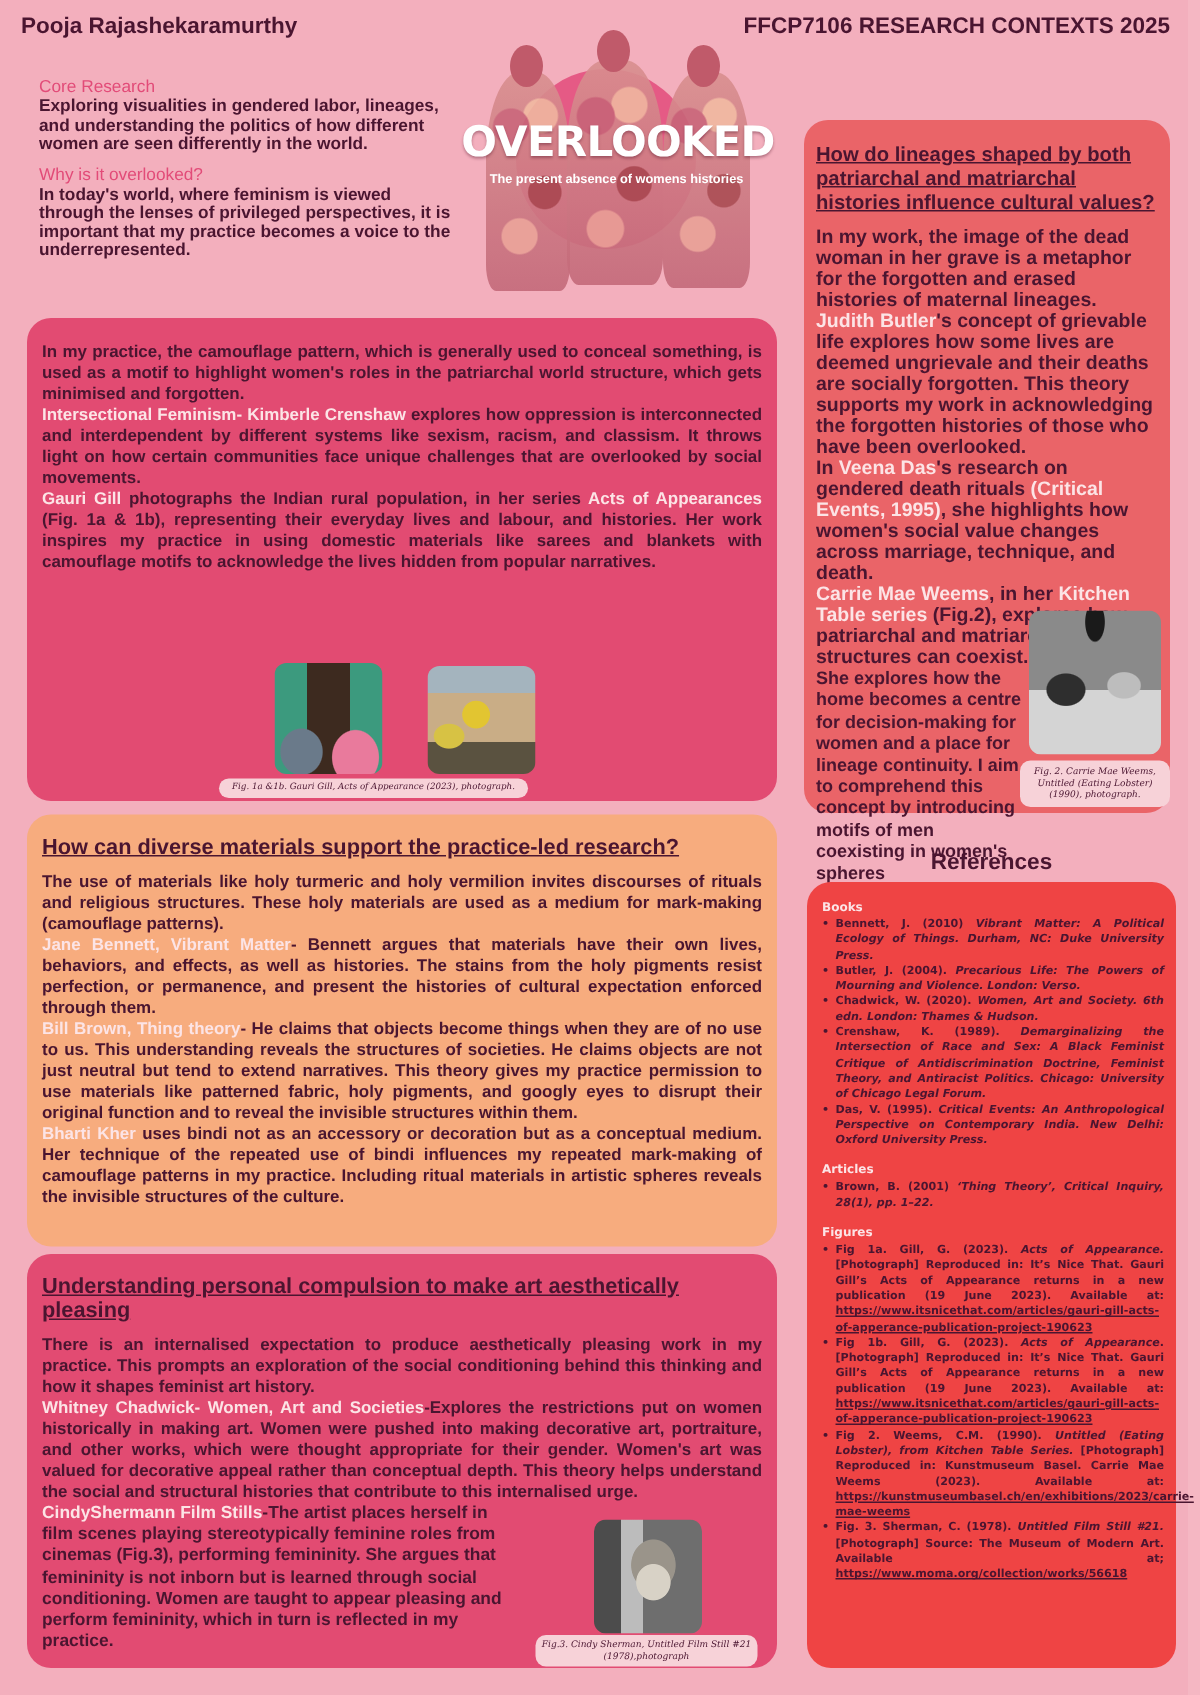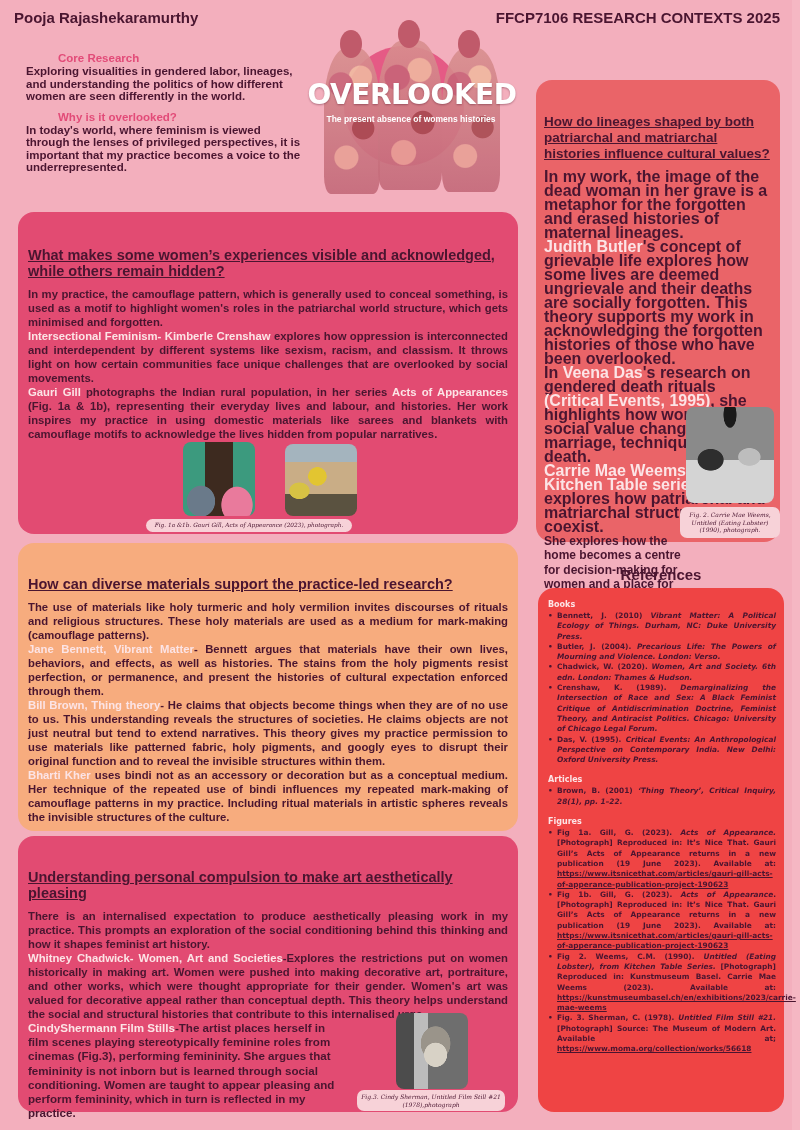--- a/index.html
+++ b/index.html
@@ -9,46 +9,46 @@
     font-family: "Liberation Sans", sans-serif;
     color: #4a1530;
     position: relative;
     overflow: hidden;
   }
   .right-strip { position: absolute; right: 0; top: 0; width: 8px; height: 1130px; background: #f5b7c3; }
   .author { position: absolute; left: 14px; top: 9px; font-size: 15px; font-weight: bold; color: #4a1530; }
   .course { position: absolute; right: 20px; top: 9px; font-size: 15px; font-weight: bold; color: #4a1530; }
 
   .intro { position: absolute; left: 26px; top: 52px; width: 280px; }
-  .intro h4 { color: #e24b78; font-size: 11.5px; font-weight: bold; line-height: 13px; margin-left: 32px; }
+  .intro h4 { color: #e24b78; font-size: 11.5px; font-weight: normal; line-height: 13px; }
   .intro p { font-size: 11.5px; font-weight: bold; line-height: 12.5px; color: #4a1530; margin-bottom: 8px; }
 
   .hero { position: absolute; left: 296px; top: 18px; width: 232px; height: 180px; }
   .hero .circle { position: absolute; left: 48px; top: 28px; width: 120px; height: 120px; border-radius: 50%; background: #e55a85; }
   .hero .fig { position: absolute; border-radius: 40% 40% 12% 12%; opacity: 0.9;
      background:
        radial-gradient(circle at 30% 25%, #c86478 0 10%, transparent 11%),
        radial-gradient(circle at 70% 55%, #a84a50 0 12%, transparent 13%),
        radial-gradient(circle at 40% 75%, #e8a096 0 10%, transparent 11%),
        radial-gradient(circle at 65% 20%, #f0b8a0 0 9%, transparent 10%),
        linear-gradient(180deg, #d98f8f, #c46a7a);
   }
   .hero .head { position: absolute; width: 22px; height: 28px; border-radius: 50%; background: #c05a6a; }
   .hero .title { position: absolute; left: 0; top: 60px; width: 232px; text-align: center; font-family: "DejaVu Sans", sans-serif; font-weight: 900; font-size: 28px; color: #ffffff; letter-spacing: -0.5px; text-shadow: 0 1px 2px rgba(80,20,40,0.4); }
   .hero .subtitle { position: absolute; left: 20px; top: 96px; width: 190px; text-align: center; font-size: 8.5px; color: #ffffff; font-weight: bold; line-height: 10px; }
 
   .panel { position: absolute; border-radius: 16px; }
-  .panel h2 { font-size: 14.5px; font-weight: bold; text-decoration: underline; line-height: 16px; color: #4a1530; margin-bottom: 8px; margin-top: 19px; }
+  .panel h2 { font-size: 14.5px; font-weight: bold; text-decoration: underline; line-height: 16px; color: #4a1530; margin-bottom: 8px; }
   .panel p { font-size: 11.3px; font-weight: bold; line-height: 14px; text-align: justify; color: #4a1530; }
   .hl { color: #fce4e6; }
 
   .p1 { left: 18px; top: 212px; width: 500px; height: 322px; background: #e24b72; padding: 16px 10px 0 10px; }
   .p2 { left: 536px; top: 80px; width: 244px; height: 462px; background: #ea6468; padding: 15px 8px 0 8px; }
   .p2 h2 { font-size: 13.5px; }
-  .p2 p { text-align: left; font-size: 16px; line-height: 14px; }
+  .p2 p { text-align: left; font-size: 13px; line-height: 14px; }
   .p3 { left: 18px; top: 543px; width: 500px; height: 288px; background: #f7ac7e; padding: 14px 10px 0 10px; }
   .p4 { left: 18px; top: 836px; width: 500px; height: 276px; background: #e24b72; padding: 14px 10px 0 10px; }
   .p5 { left: 538px; top: 588px; width: 246px; height: 524px; background: #ef4444; padding: 10px 8px 0 10px; }
 
   .figs1 { position: absolute; left: 165px; top: 230px; width: 190px; height: 70px; }
   .photo { position: absolute; border-radius: 8px; overflow: hidden; }
   .ph1a { left: 0; top: 0; width: 72px; height: 74px;
      background:
        radial-gradient(ellipse at 75% 85%, #e97a9c 0 20%, transparent 21%),
        radial-gradient(ellipse at 25% 80%, #6a7a8a 0 18%, transparent 19%),
@@ -114,21 +114,20 @@
   <div class="head" style="left:44px;top:12px;"></div>
   <div class="fig" style="left:82px;top:22px;width:64px;height:150px;"></div>
   <div class="head" style="left:102px;top:2px;"></div>
   <div class="fig" style="left:146px;top:30px;width:58px;height:144px;"></div>
   <div class="head" style="left:162px;top:12px;"></div>
   <div class="title">OVERLOOKED</div>
   <div class="subtitle">The present absence of womens histories</div>
 </div>
 
 <div class="panel p1">
-  <h2>What makes some women’s experiences visible and acknowledged, while others remain hidden?</h2>
   <p>
     <span>In my practice, the camouflage pattern, which is generally used to conceal something, is used as a motif to highlight women's roles in the patriarchal world structure, which gets minimised and forgotten.</span><br>
     <span class="hl">Intersectional Feminism- Kimberle Crenshaw</span><span> explores how oppression is interconnected and interdependent by different systems like sexism, racism, and classism. It throws light on how certain communities face unique challenges that are overlooked by social movements.</span><br>
     <span class="hl">Gauri Gill</span><span> photographs the Indian rural population, in her series </span><span class="hl">Acts of Appearances</span><span> (Fig. 1a &amp; 1b), representing their everyday lives and labour, and histories. Her work inspires my practice in using domestic materials like sarees and blankets with camouflage motifs to acknowledge the lives hidden from popular narratives.</span>
   </p>
 </div>
 <div class="figs1" style="left:183px;top:442px;">
   <div class="photo ph1a"></div>
   <div class="photo ph1b"></div>
 </div>

